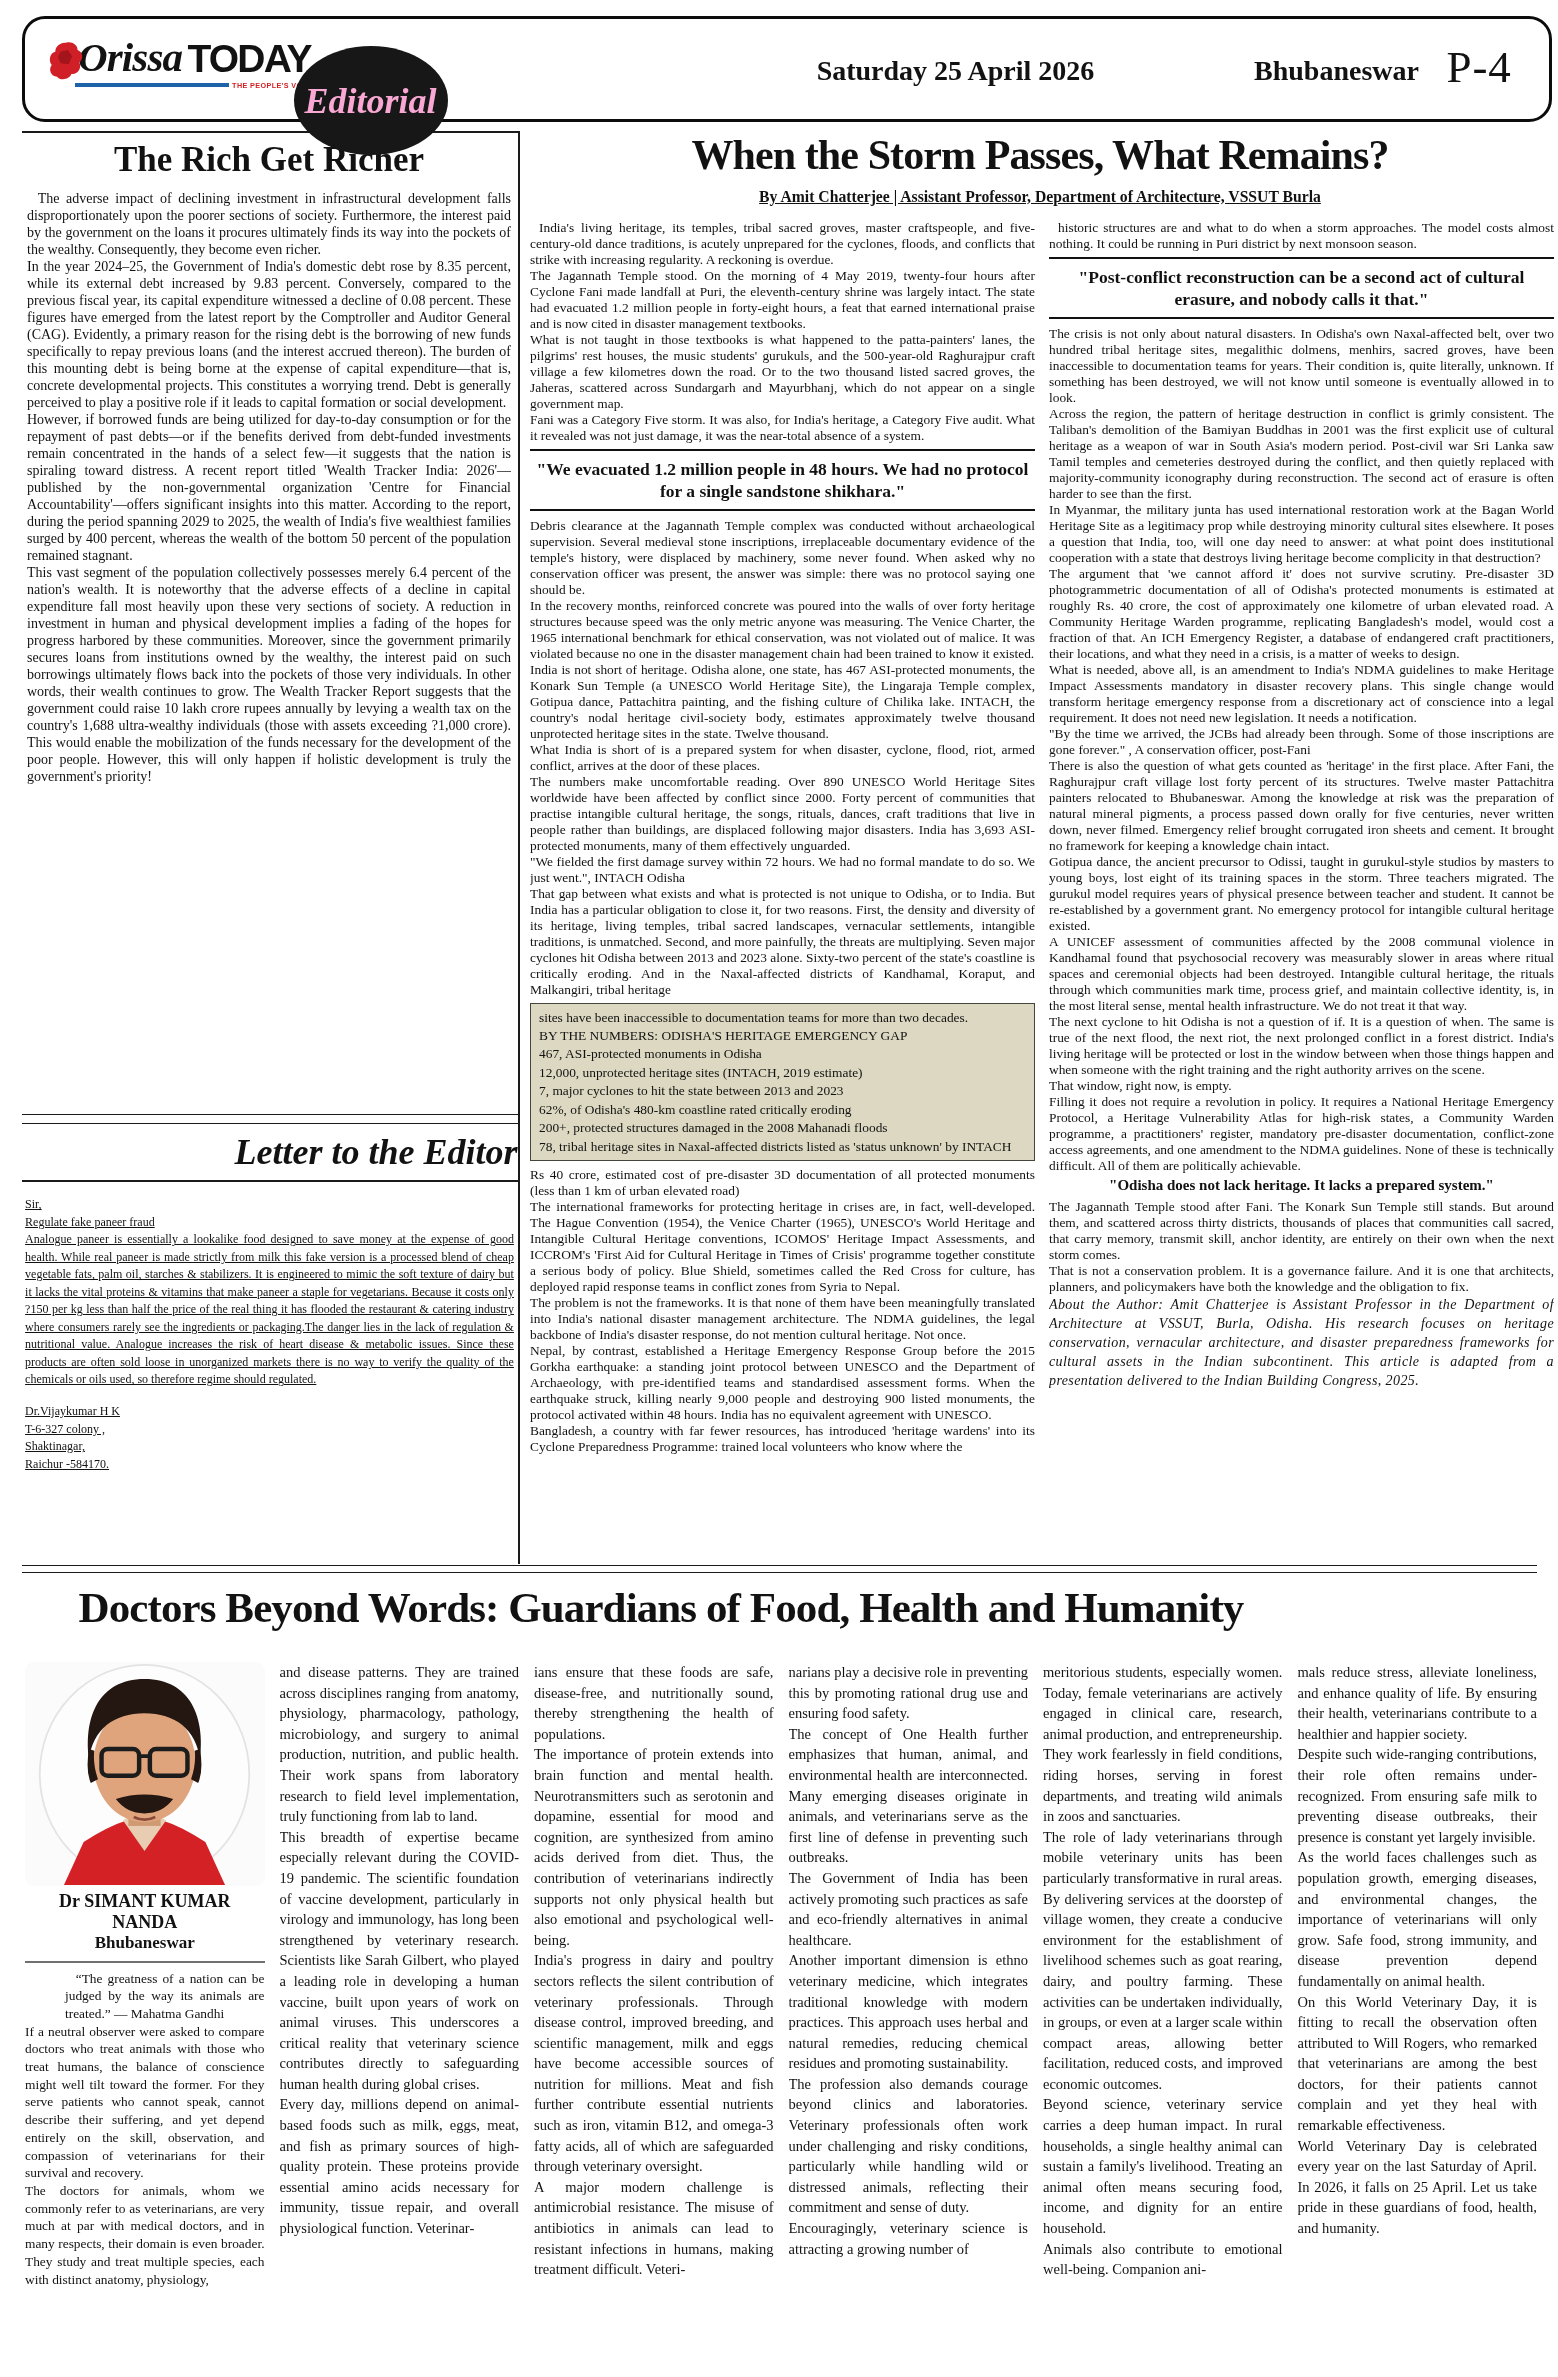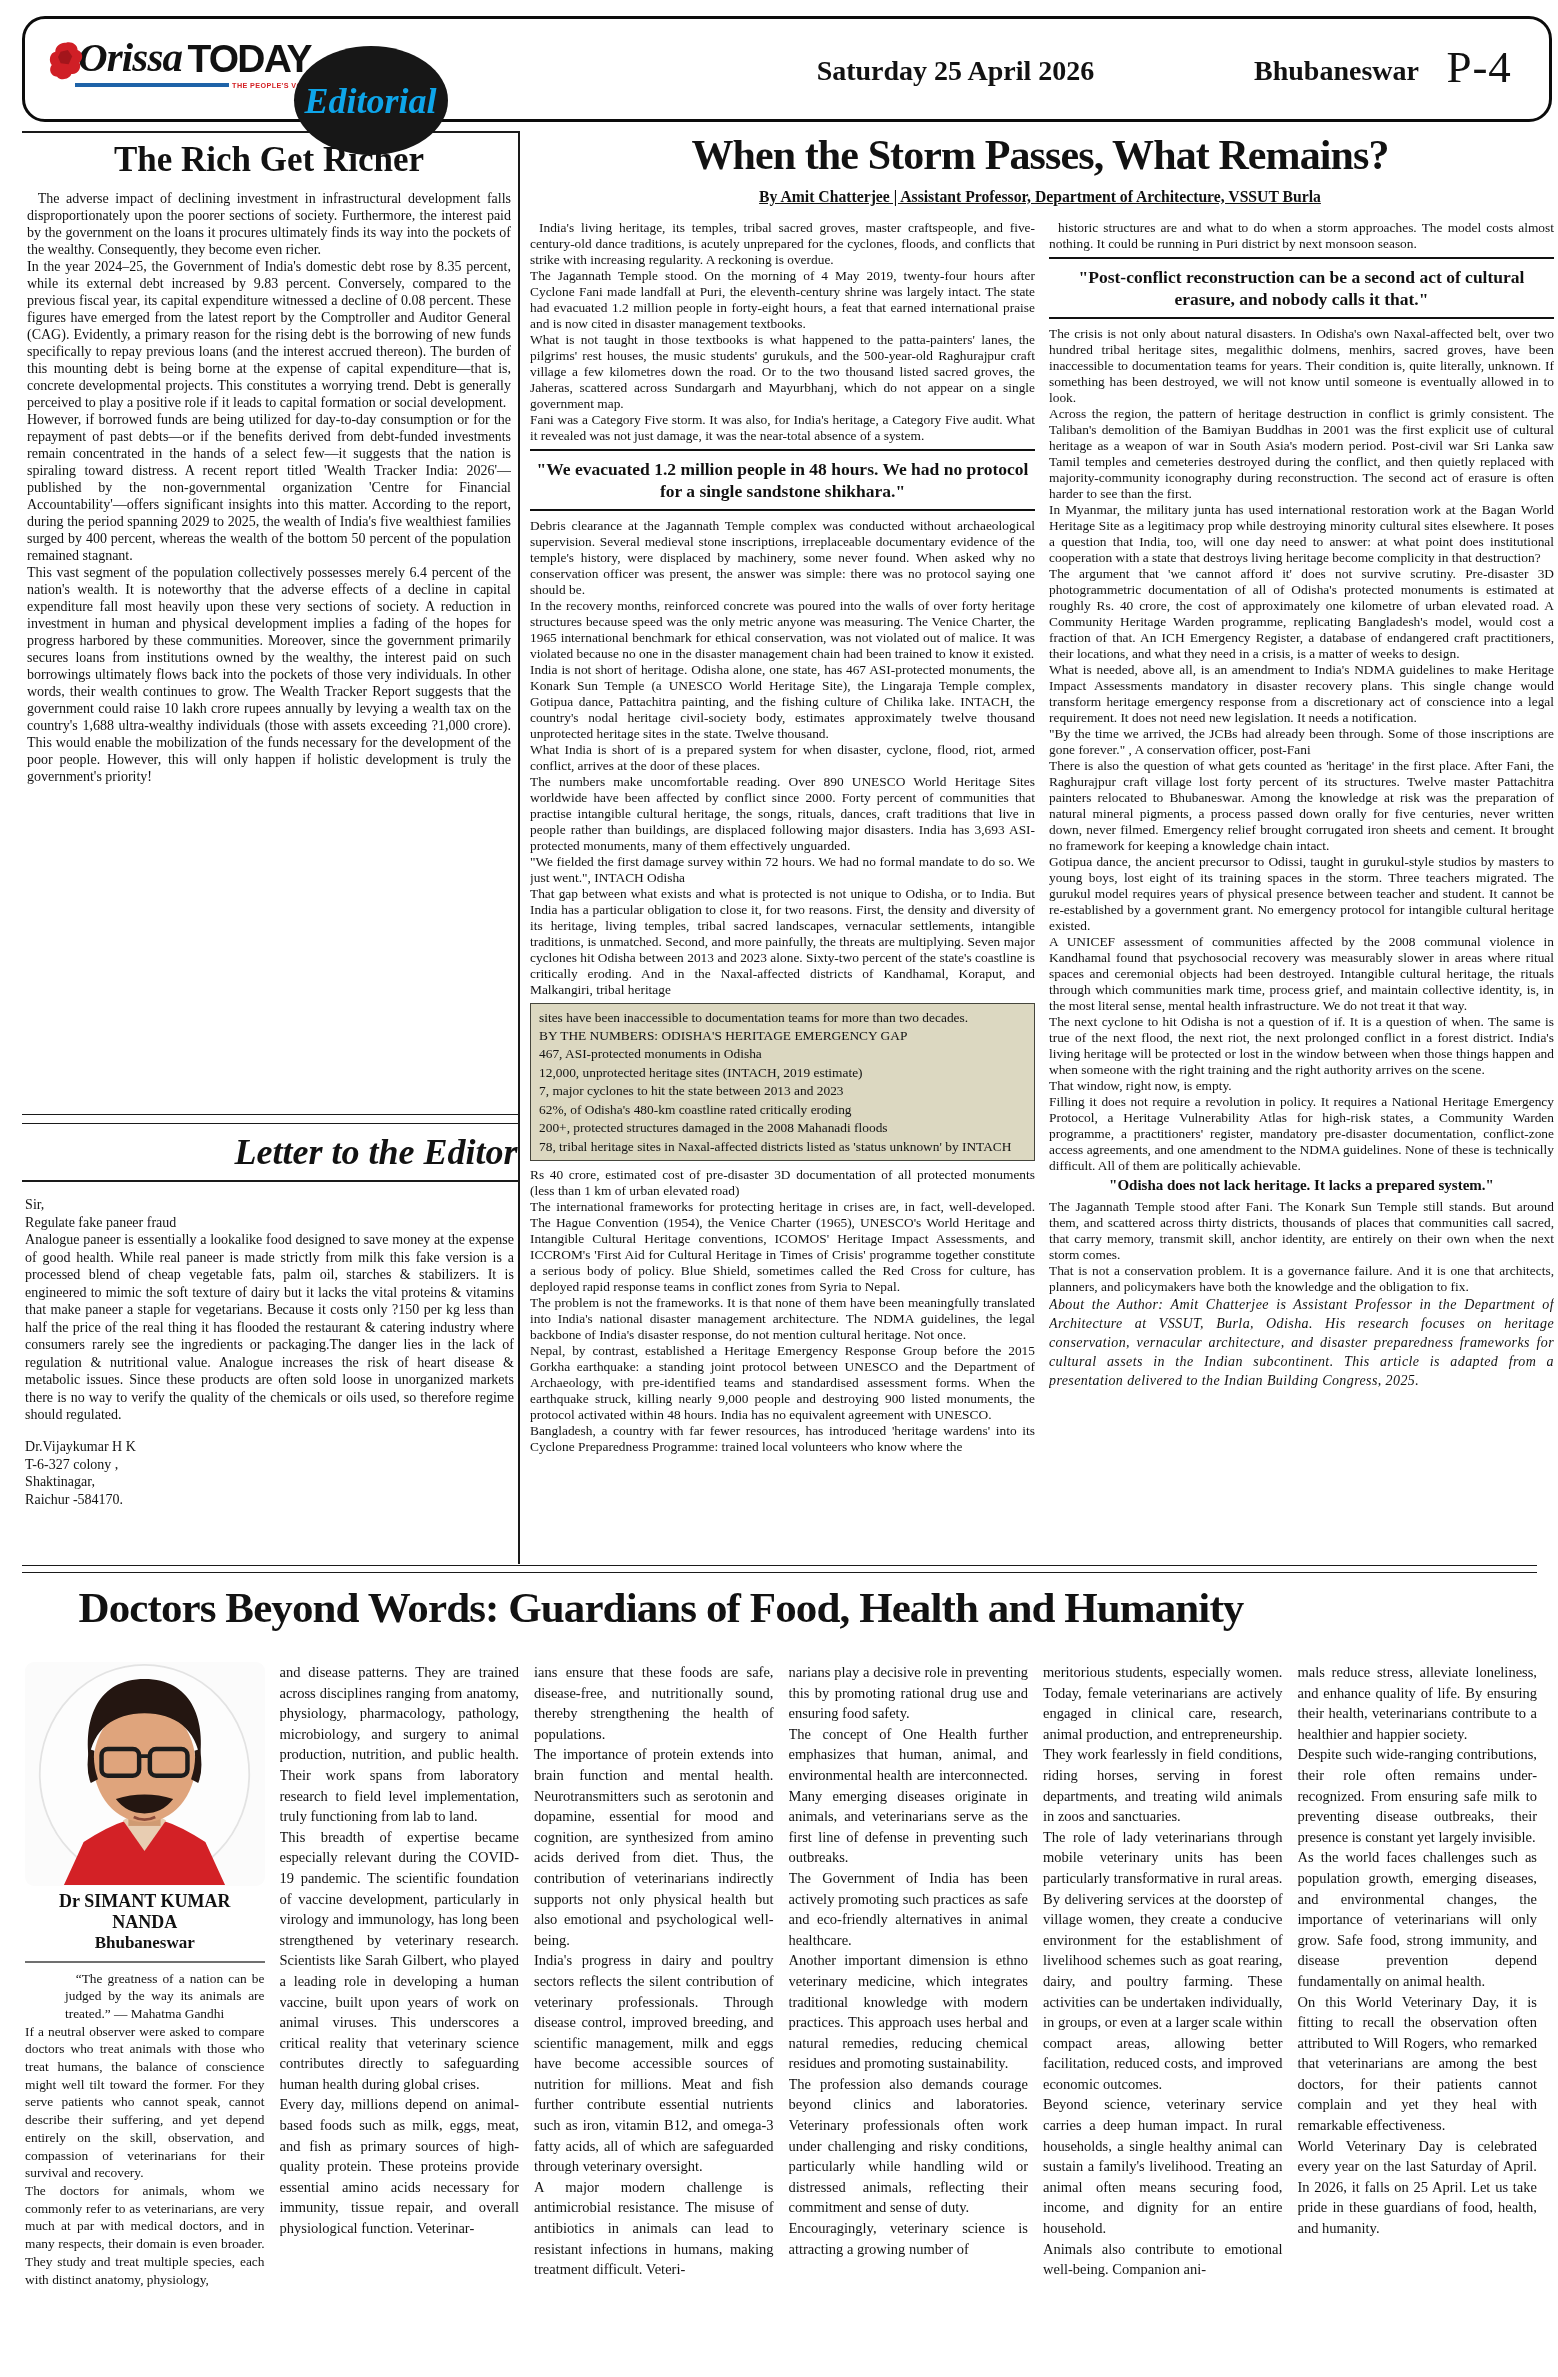--- a/index.html
+++ b/index.html
@@ -13,40 +13,40 @@
   #logo{position:absolute;left:23px;top:18px;}
   #logo-row{display:flex;align-items:flex-end;}
   #logo-glyph{width:36px;height:41px;margin-right:-5.4px;position:relative;top:3.6px;}
   #logo-script{font-style:italic;font-size:41px;line-height:41px;font-weight:bold;letter-spacing:-0.9px;}
   #logo-bold{font-family:"Liberation Sans",sans-serif;font-weight:bold;font-size:39px;line-height:39px;letter-spacing:-1.8px;margin-left:5.4px;}
   #logo-under{display:flex;align-items:center;margin-top:2.7px;margin-left:27px;}
   #logo-bar{width:154px;height:4.5px;background:#1e63a8;}
   #logo-tagline{color:#d42024;font-family:"Liberation Sans",sans-serif;font-weight:bold;font-size:7.2px;letter-spacing:0.4px;margin-left:3.6px;white-space:nowrap;}
   #edit-badge{position:absolute;left:269px;top:27px;width:154px;height:109px;background:#171717;
     border-radius:50%;display:flex;align-items:center;justify-content:center;z-index:3;}
-  #edit-badge span{color:#0ea5e9;font-style:italic;font-weight:bold;font-size:36px;}
+  #edit-badge span{color:#f9a8d4;font-style:italic;font-weight:bold;font-size:36px;}
   #mast-date{position:absolute;left:716px;top:36px;width:430px;text-align:center;font-weight:bold;font-size:28px;}
   #mast-city{position:absolute;left:1209px;top:36px;width:206px;text-align:center;font-weight:bold;font-size:28px;}
   #mast-page{position:absolute;left:1422px;top:21.5px;font-size:45px;letter-spacing:0.9px;}
   
   .hr2{position:absolute;background:#1a1a1a;height:1.8px;}
   #rule-left-top{left:21.5px;top:131px;width:498px;}
   #v-div{position:absolute;left:518px;top:131px;width:1.8px;height:1433px;background:#1a1a1a;}
   
   #rich{position:absolute;left:27px;top:136px;width:484px;height:974px;overflow:hidden;}
   #rich h1{font-size:35px;text-align:center;margin:3.6px 0 10.7px 0;font-weight:bold;letter-spacing:0;}
   #rich .body p{font-size:14px;line-height:17px;text-align:justify;margin:0;}
   #rich .body p:first-child{text-indent:10.7px;}
   
   #letter{position:absolute;left:21.5px;top:1114px;width:496px;height:448px;overflow:hidden;}
   .dblrule{height:8px;border-top:1.8px solid #1a1a1a;border-bottom:1.8px solid #1a1a1a;}
   #letter h2{font-style:italic;font-weight:bold;font-size:36px;text-align:right;margin:7.2px 0;}
   .rule1{height:1.8px;background:#1a1a1a;}
   #letter .body{margin-top:14.3px;padding:0 3.6px;}
-  #letter .body p, #letter .sig div{font-size:14px;line-height:17.5px;text-align:justify;margin:0;}
+  #letter .body p, #letter .sig div{font-size:12px;line-height:17.5px;text-align:justify;margin:0;text-decoration:underline;}
   
   #storm-head{position:absolute;left:525px;top:133px;width:1030px;text-align:center;
     font-size:42px;font-weight:bold;letter-spacing:-0.9px;line-height:1.05;}
   #storm-byline{position:absolute;left:525px;top:188px;width:1030px;text-align:center;font-size:15.7px;font-weight:bold;}
   #storm-byline span{text-decoration:underline;}
   .scol{position:absolute;top:220px;width:505px;height:1341px;overflow:hidden;}
   #scol1{left:530px;}
   #scol2{left:1049px;}
   .scol p{font-size:13.4px;line-height:16px;text-align:justify;margin:0;}
   .scol .lead p:first-child{text-indent:9px;}

